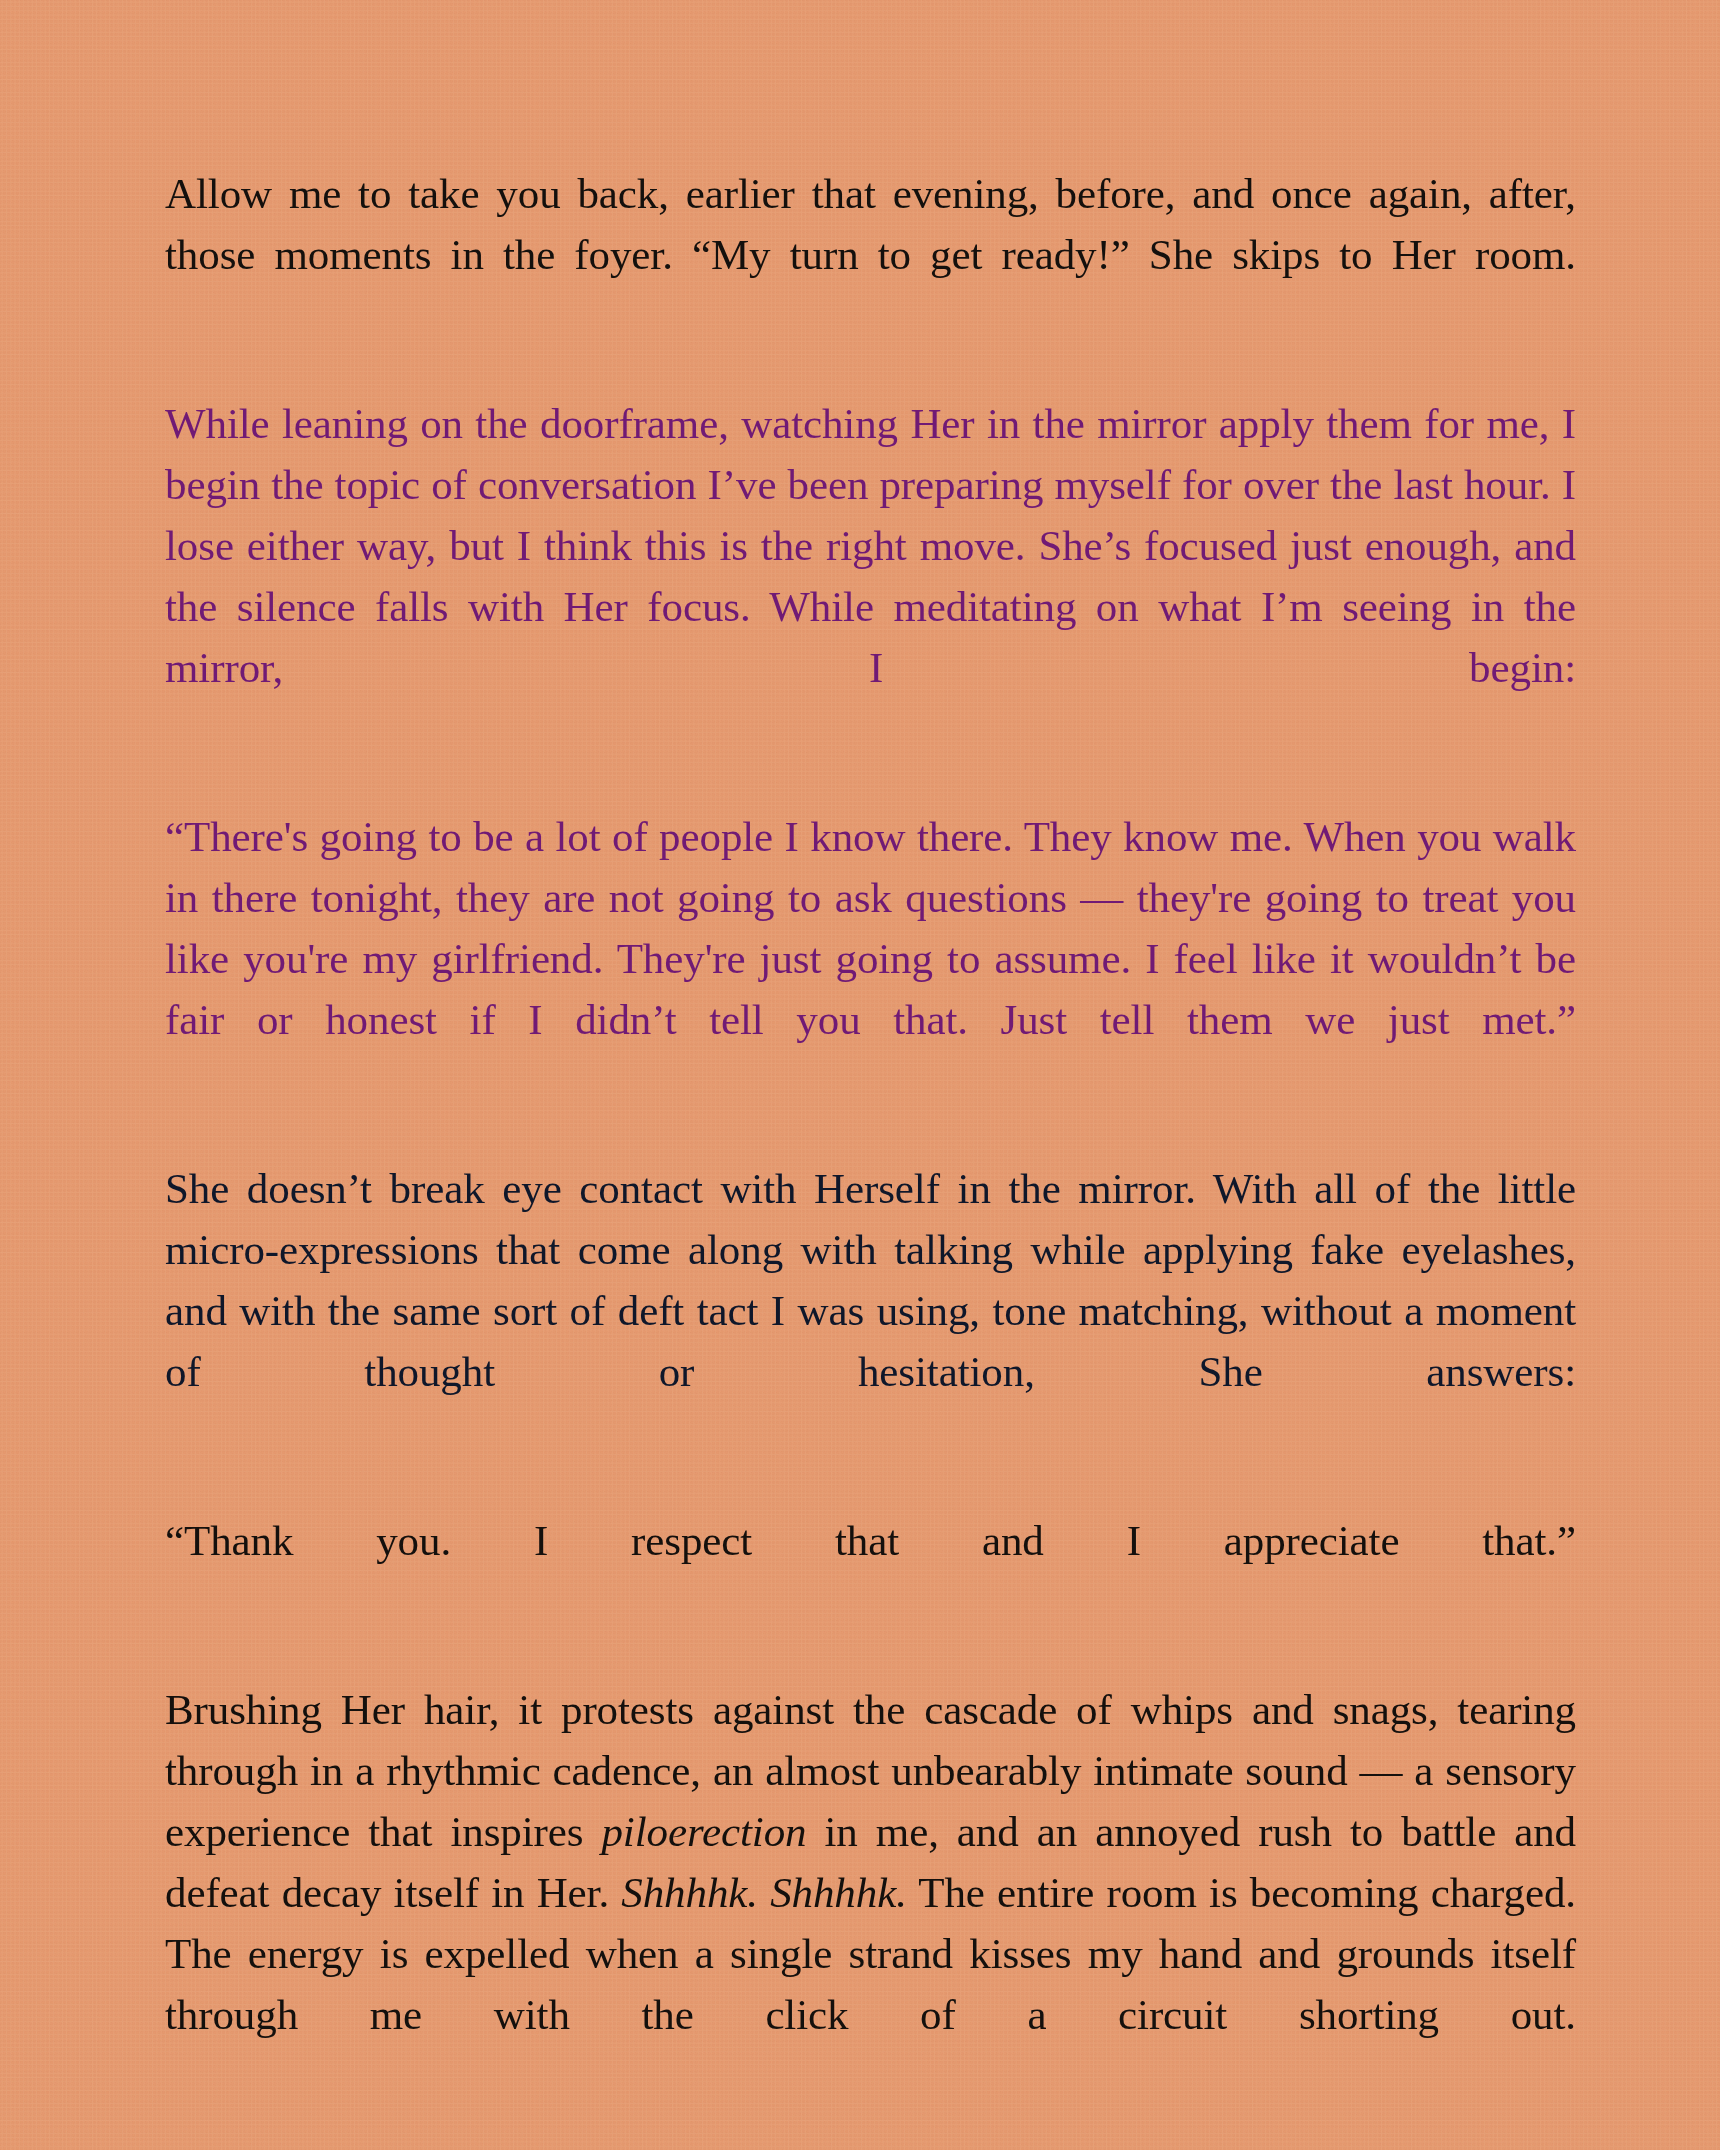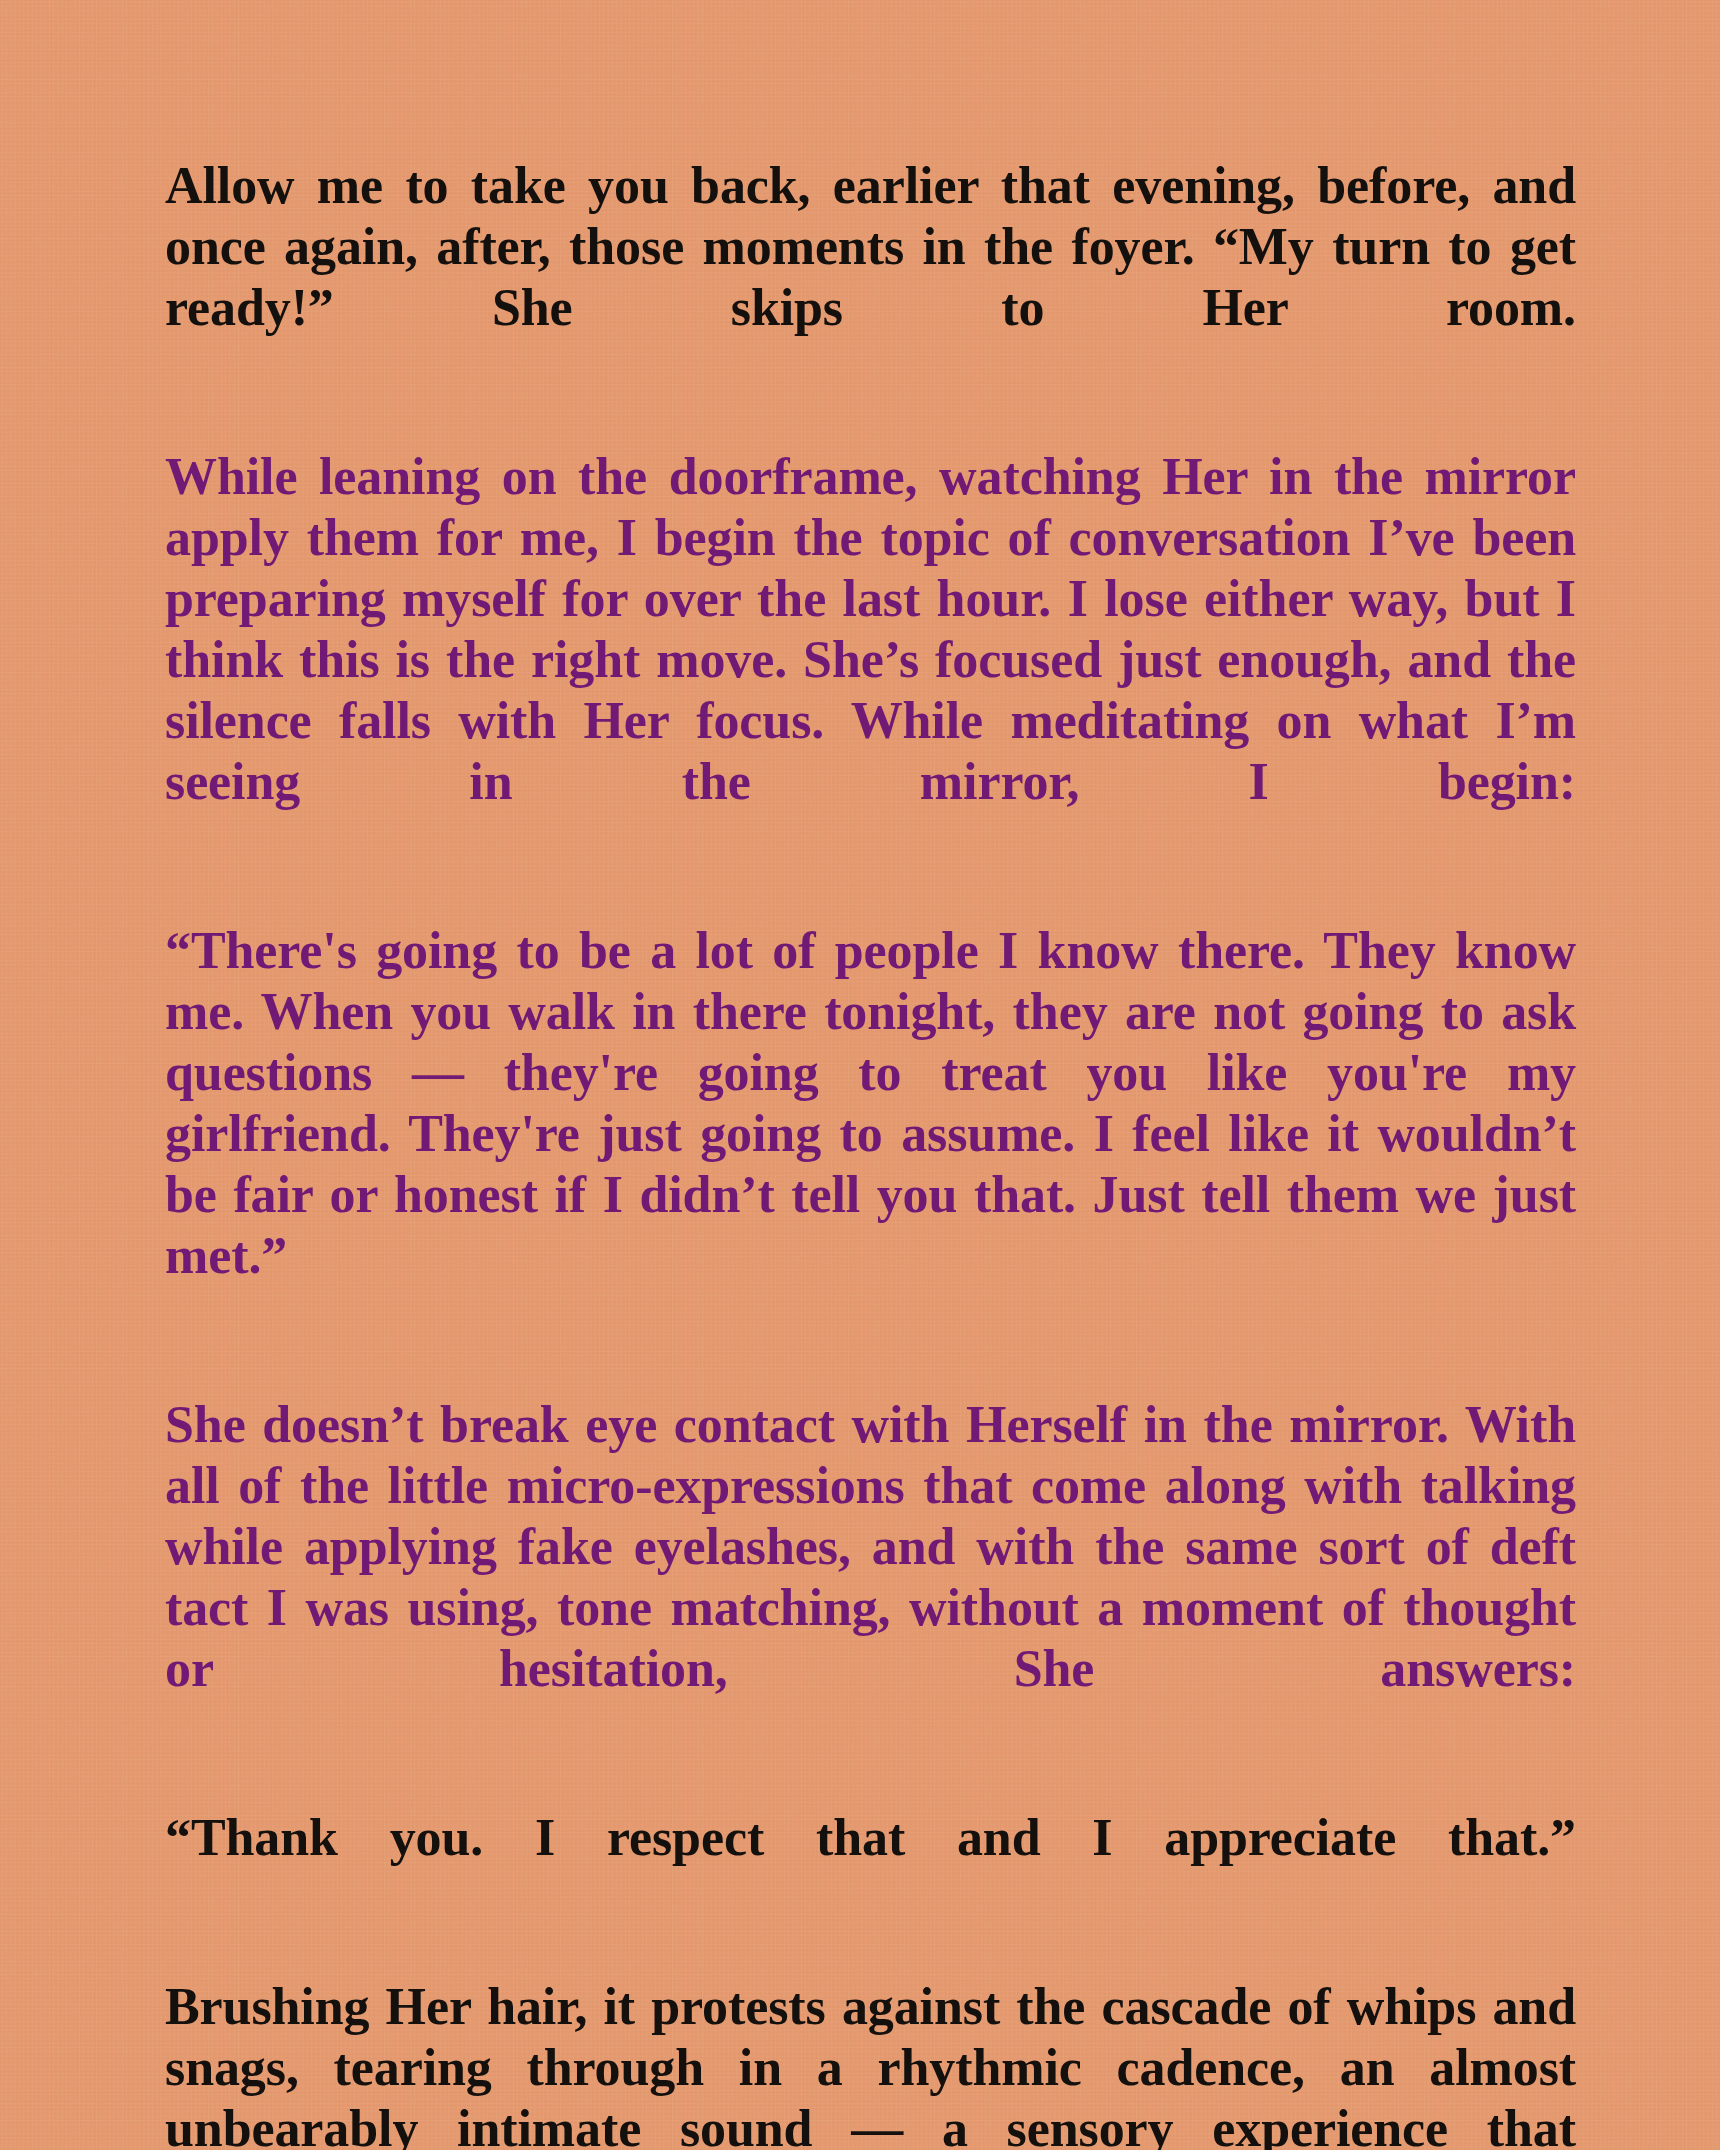--- a/index.html
+++ b/index.html
@@ -65,29 +65,28 @@
 
   #text-column {
     position: absolute;
     left: 165px;
     top: 151px;
     width: 1411px;
     z-index: 3;
   }
 
   p.para {
-    margin: 4px 0 47px 0;
-    font-size: 52px;
+    margin: 12px 0 47px 0;
+    font-size: 43px;
     line-height: 61px;
     color: #14100d;
     text-align: justify;
     text-justify: inter-word;
     letter-spacing: -0.1px;
     word-spacing: 0.4px;
-    font-weight: bold;
     -webkit-font-smoothing: antialiased;
   }
 
   p.para:last-child {
     margin-bottom: 0;
   }
 
   
   p.para::after {
     content: "";
@@ -104,19 +103,19 @@
 
 <div id="page" style="background-color: rgb(232, 162, 120);">
 
   <div id="paper-grain"></div>
   <div id="paper-grain2"></div>
 
   <div id="text-column">
     <p class="para" style="color: rgb(20, 16, 13);">Allow me to take you back, earlier that evening, before, and once again, after, those moments in the foyer. “My turn to get ready!” She skips to Her room.</p>
     <p class="para" style="color: #701a75;">While leaning on the doorframe, watching Her in the mirror apply them for me, I begin the topic of conversation I’ve been preparing myself for over the last hour. I lose either way, but I think this is the right move. She’s focused just enough, and the silence falls with Her focus. While meditating on what I’m seeing in the mirror, I begin:</p>
     <p class="para" style="color: #701a75;">“There's going to be a lot of people I know there. They know me. When you walk in there tonight, they are not going to ask questions — they're going to treat you like you're my girlfriend. They're just going to assume. I feel like it wouldn’t be fair or honest if I didn’t tell you that. Just tell them we just met.”</p>
-    <p class="para" style="color: #701a75;">She doesn’t break eye contact with Herself in the mirror. With all of the little micro-expressions that come along with talking while applying fake eyelashes, and with the same sort of deft tact I was using, tone matching, without a moment of thought or hesitation, She answers:</p>
+    <p class="para" style="color: #0f172a;">She doesn’t break eye contact with Herself in the mirror. With all of the little micro-expressions that come along with talking while applying fake eyelashes, and with the same sort of deft tact I was using, tone matching, without a moment of thought or hesitation, She answers:</p>
     <p class="para" style="color: rgb(20, 16, 13);">“Thank you. I respect that and I appreciate that.”</p>
     <p class="para" style="color: rgb(20, 16, 13);">Brushing Her hair, it protests against the cascade of whips and snags, tearing through in a rhythmic cadence, an almost unbearably intimate sound — a sensory experience that inspires <em>piloerection</em> in me, and an annoyed rush to battle and defeat decay itself in Her. <em>Shhhhk. Shhhhk.</em> The entire room is becoming charged. The energy is expelled when a single strand kisses my hand and grounds itself through me with the click of a circuit shorting out.</p>
   </div>
 
 </div>
 
 
 </body></html>

